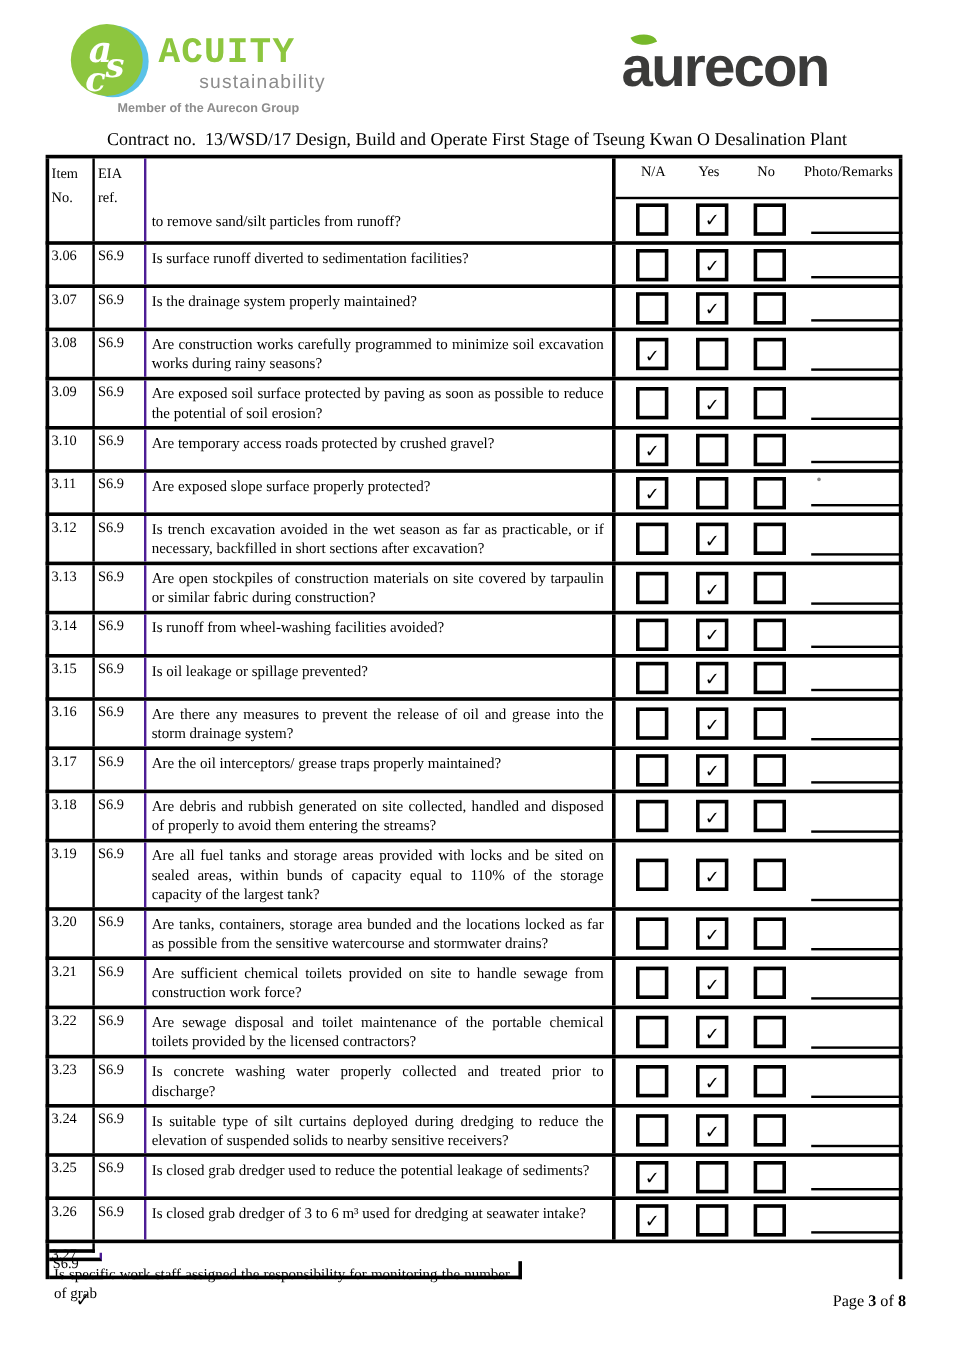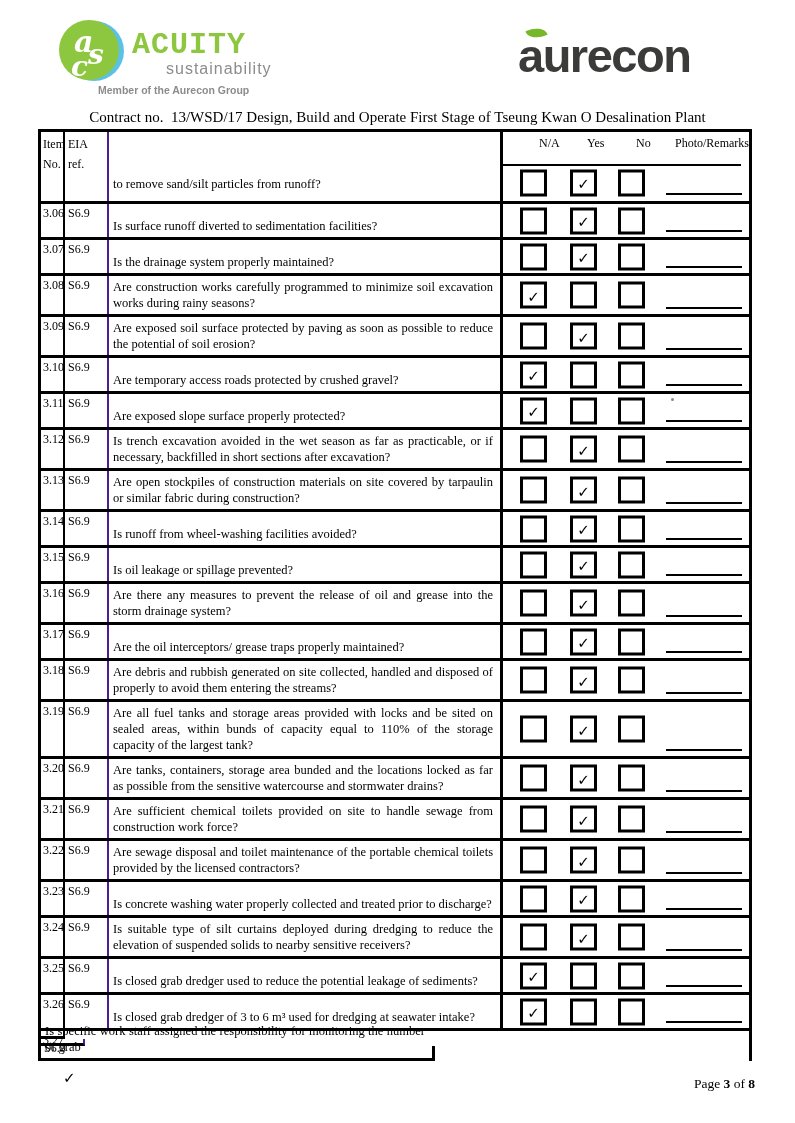--- a/index.html
+++ b/index.html
@@ -46,25 +46,25 @@
 
   
   .checklist-table {
     position:absolute; left:38px; top:129px; width:714px;
     border-top:3px solid #000; font-size:12.5px;
   }
   .trow {
     display:flex; border-left:3px solid #000; border-right:3px solid #000;
     border-bottom:3px solid #000;
   }
-  .c-item  { width:24px;  border-right:2px solid #000; font-size:12px; padding:2px 1px 0 2px; }
+  .c-item  { width:38px;  border-right:2px solid #000; font-size:12px; padding:2px 1px 0 2px; }
   .c-eia   { width:44px;  border-right:2px solid #4c1d95; font-size:12px; padding:2px 2px 0 3px; }
   .c-q     {
     width:394px; border-right:3px solid #000; padding:3px 7px 3px 4px;
-    text-align:justify; line-height:16px; display:flex; align-items:flex-end;
+    text-align:justify; line-height:16px; display:flex; align-items:flex-start;
     min-height:33px;
   }
   .c-q > span { width:100%; }
   .c-check { width:238px; position:relative; min-height:33px; }
 
   .box {
     position:absolute; top:50%; transform:translateY(-50%);
     width:27px; height:27px; border:3px solid #000; background:#fff;
     display:flex; align-items:center; justify-content:center;
     font-family:"DejaVu Sans", sans-serif; font-size:15px; padding-top:2px;
@@ -72,21 +72,21 @@
   .box.na  { left:17px; }
   .box.yes { left:67px; }
   .box.no  { left:115px; }
   .rline { position:absolute; left:163px; bottom:5px; width:76px; border-bottom:2px solid #000; }
 
   
   .hdr { height:72px; }
   .hdr .c-item, .hdr .c-eia { line-height:20px; }
   .hdr .c-q { align-items:flex-end; padding-bottom:9px; }
   .hdr-labels { height:34px; border-bottom:2px solid #000; position:relative; font-size:12px; }
-  .hdr-labels .lbl { position:absolute; top:4px;margin-left:15px; }
+  .hdr-labels .lbl { position:absolute; top:4px; }
   .lbl-na      { left:21px; }
   .lbl-yes     { left:69px; }
   .lbl-no      { left:118px; }
   .lbl-remarks { left:157px; }
   .hdr-boxes { position:relative; height:33px; }
   .hdr-boxes .rline { bottom:4px; }
 
   
   .trow.clipped { border-bottom:none; height:30px;flex-direction:column; }
   .clipped .c-item, .clipped .c-eia, .clipped .c-q { border-bottom:3px solid #000; min-height:0; }

